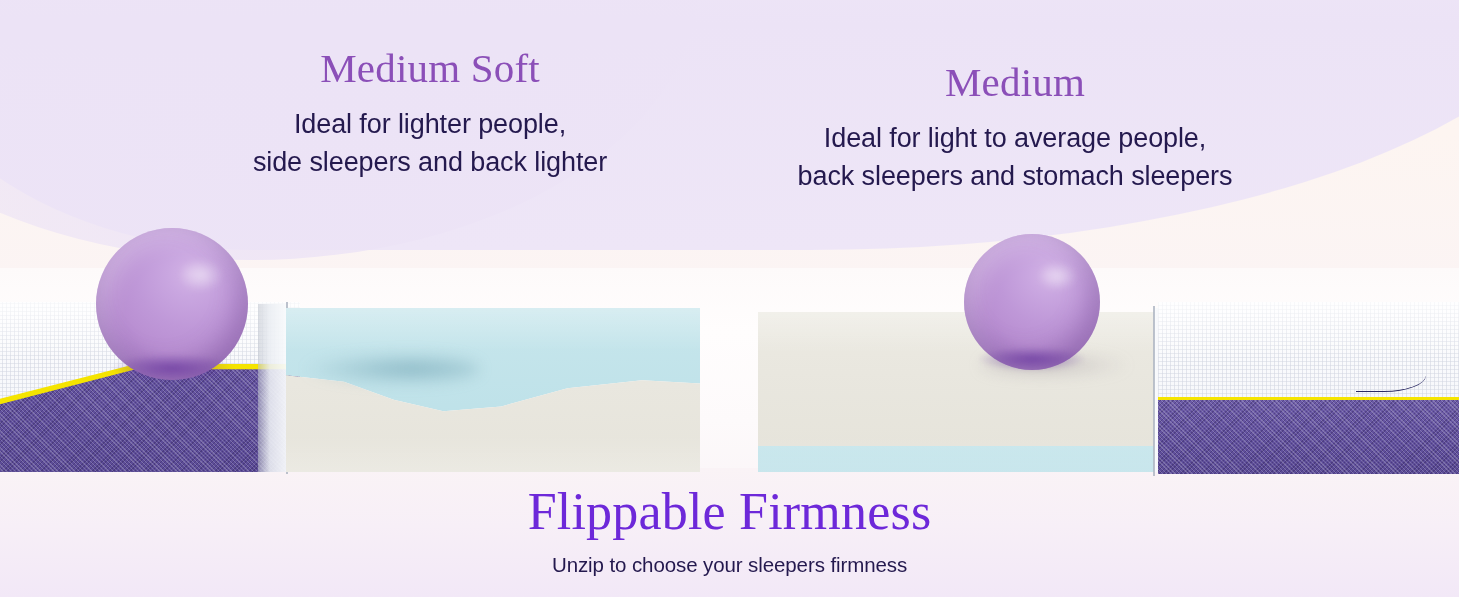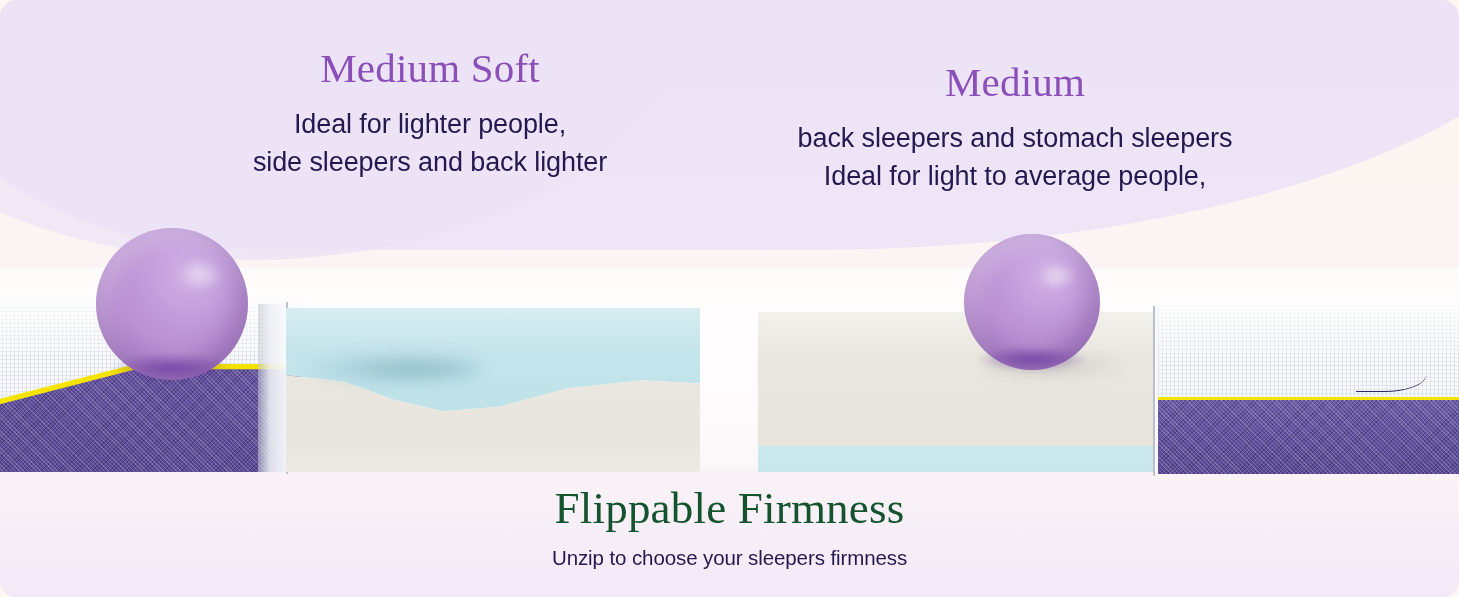--- a/index.html
+++ b/index.html
@@ -6,21 +6,21 @@
   * { margin:0; padding:0; box-sizing:border-box; }
   html,body { width:1459px; height:597px; }
   body {
     font-family:"Liberation Sans", sans-serif;
     background:#fdf7f3;
     overflow:hidden;
     position:relative;
   }
 
   
-  .stage { position:absolute; inset:0; overflow:hidden;border-radius:17px; }
+  .stage { position:absolute; inset:0; overflow:hidden; }
 
   .bg-base {
     position:absolute; inset:0;
     background:linear-gradient(180deg,#fdf4ef 0%, #fdf5f1 22%, #fbf4f4 48%, #fdf8f6 62%, #f9f2f8 80%, #f2e9f7 100%);
   }
   
   .bg-blob {
     position:absolute;
     left:-130px; top:-250px;
     width:1720px; height:500px;
@@ -66,22 +66,22 @@
     font-weight:400;
     color:#24194e;
     line-height:1.42;
     letter-spacing:-0.1px;
   }
   .h-sub span { display:block; }
 
   .footer { position:absolute; left:0; top:482px; width:100%; text-align:center; }
   .f-title {
     font-family:"Liberation Serif", serif;
-    font-size:45px;
-    color:#14532d;
+    font-size:52px;
+    color:#6d28d9;
     letter-spacing:.2px;
   }
   .f-sub {
     margin-top:12px;
     font-size:20.5px;
     color:#24194e;
     letter-spacing:-0.1px;
   }
 
   
@@ -180,22 +180,22 @@
       <div class="h-title">Medium Soft</div>
       <div class="h-sub">
         <span>Ideal for lighter people,</span>
         <span>side sleepers and back lighter</span>
       </div>
     </div>
 
     <div class="col-head right">
       <div class="h-title">Medium</div>
       <div class="h-sub">
+        <span>Ideal for light to average people,</span>
         <span>back sleepers and stomach sleepers</span>
-        <span>Ideal for light to average people,</span>
       </div>
     </div>
   </div>
 
   <div class="mattress" style="left:0; top:296px; width:716px; height:190px;">
 
     <div class="slab" style="left:-10px; top:6px; width:310px; height:170px;">
       <div class="slab-cover"></div>
       <div class="slab-shade"></div>
 

